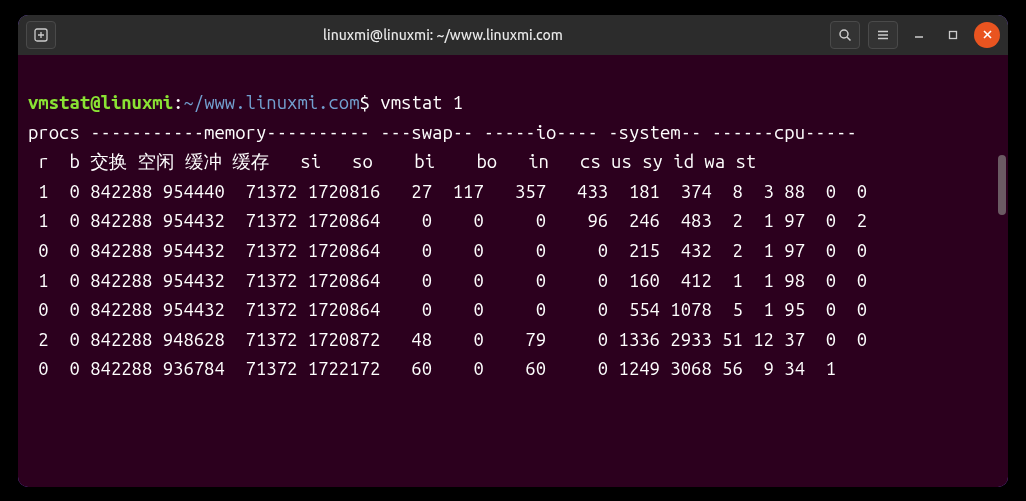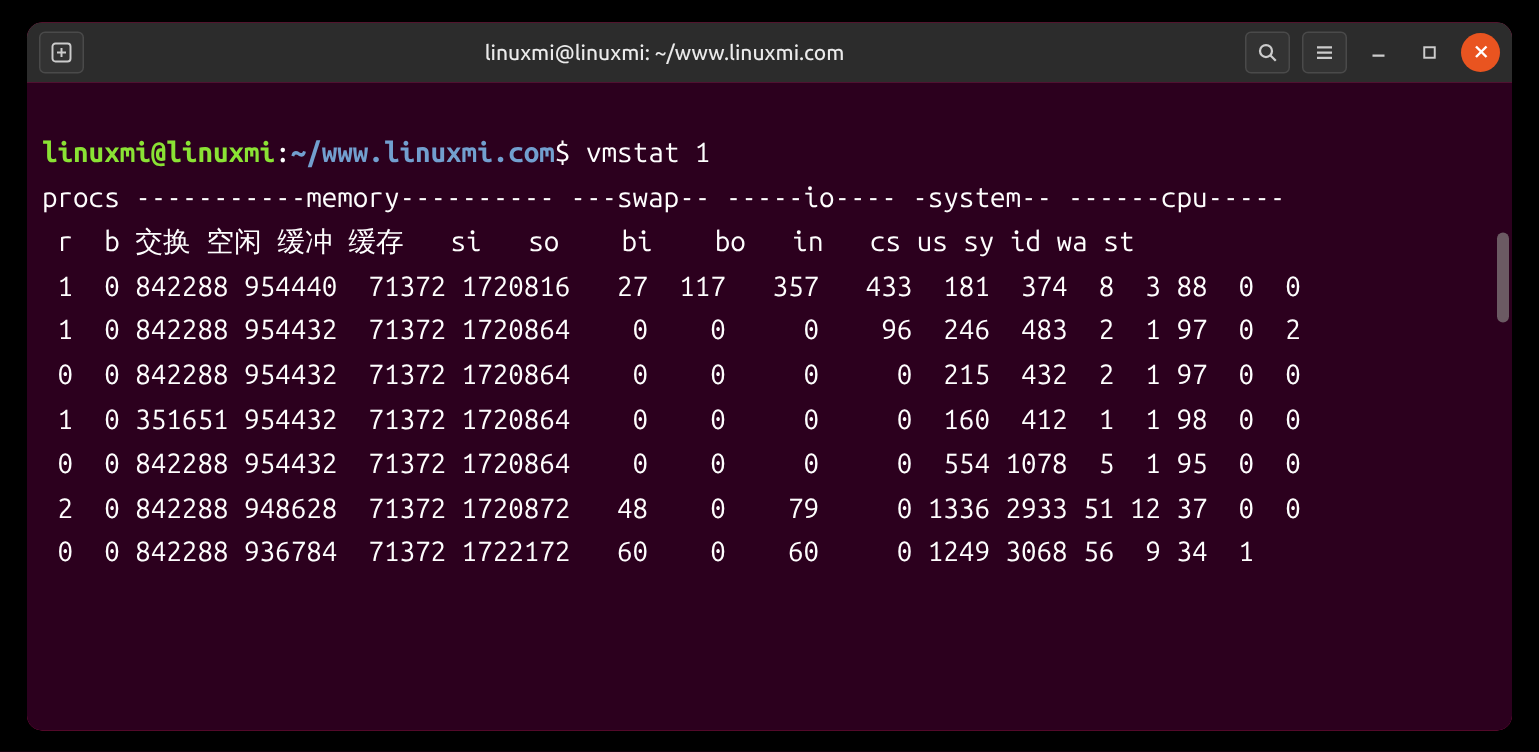--- a/index.html
+++ b/index.html
@@ -8,21 +8,21 @@
       font-family: "Ubuntu Mono", "DejaVu Sans Mono", monospace;
       width: 1026px;
       height: 501px;
       display: flex;
       align-items: center;
       justify-content: center;
     }
     .window {
       width: 990px;
       height: 472px;
-      background: #be185d;
+      background: #8b5cf6;
       border-radius: 10px;
       overflow: hidden;
       box-shadow: 0 4px 20px rgba(0,0,0,0.5);
       display: flex;
       flex-direction: column;
     }
     .titlebar {
       height: 40px;
       background: #2c2c2c;
       display: flex;
@@ -67,21 +67,21 @@
       color: #fefefe;
       font-size: 18.5px;
       line-height: 1.6;
       padding: 4px 10px 6px 10px;
       white-space: pre;
       overflow: hidden;
       position: relative;
     }
     .prompt-user { color: #8ae234; font-weight: bold; }
     .prompt-colon { color: #fefefe; }
-    .prompt-path { color: #729fcf; font-weight: bold; text-align: center; }
+    .prompt-path { color: #729fcf; font-weight: normal; text-align: center; }
     .prompt-dollar { color: #fefefe; }
     .cmd { color: #fefefe; margin-top: 25px; }
     .scrollbar {
       position: absolute;
       right: 2px;
       top: 100px;
       width: 8px;
       height: 60px;
       background: #6b5a63;
       border-radius: 4px;
@@ -140,25 +140,25 @@
           <svg width="11" height="11" viewBox="0 0 11 11">
               <line x1="2" y1="2" x2="9" y2="9" stroke="#fff" stroke-width="1.6"></line>
               <line x1="9" y1="2" x2="2" y2="9" stroke="#fff" stroke-width="1.6"></line>
             </svg>
         </span>
       </div>
     </div>
   </div>
 
   <div class="terminal">
-<span class="prompt-user">linuxmi@linuxmi</span><span class="prompt-colon">:</span><span class="prompt-path">~/www.linuxmi.com</span><span class="prompt-dollar">$</span> <span class="cmd">vmstat 1</span>
+<span class="prompt-user">vmstat@linuxmi</span><span class="prompt-colon">:</span><span class="prompt-path">~/www.linuxmi.com</span><span class="prompt-dollar">$</span> <span class="cmd">vmstat 1</span>
 <span>procs -----------memory---------- ---swap-- -----io---- -system-- ------cpu-----</span>
 <span> r  b 交换 空闲 缓冲 缓存   si   so    bi    bo   in   cs us sy id wa st</span>
 <span> 1  0 842288 954440  71372 1720816   27  117   357   433  181  374  8  3 88  0  0</span>
 <span> 1  0 842288 954432  71372 1720864    0    0     0    96  246  483  2  1 97  0  2</span>
 <span> 0  0 842288 954432  71372 1720864    0    0     0     0  215  432  2  1 97  0  0</span>
-<span> 1  0 351651 954432  71372 1720864    0    0     0     0  160  412  1  1 98  0  0</span>
+<span> 1  0 842288 954432  71372 1720864    0    0     0     0  160  412  1  1 98  0  0</span>
 <span> 0  0 842288 954432  71372 1720864    0    0     0     0  554 1078  5  1 95  0  0</span>
 <span> 2  0 842288 948628  71372 1720872   48    0    79     0 1336 2933 51 12 37  0  0</span>
 <span> 0  0 842288 936784  71372 1722172   60    0    60     0 1249 3068 56  9 34  1</span>
     <div class="scrollbar"></div>
   </div>
 </div>
 
 </body></html>

